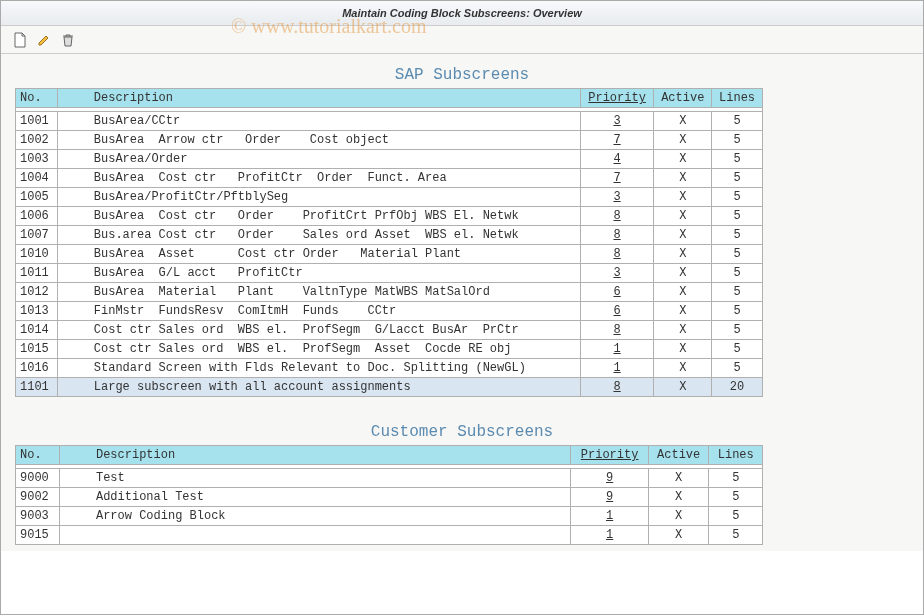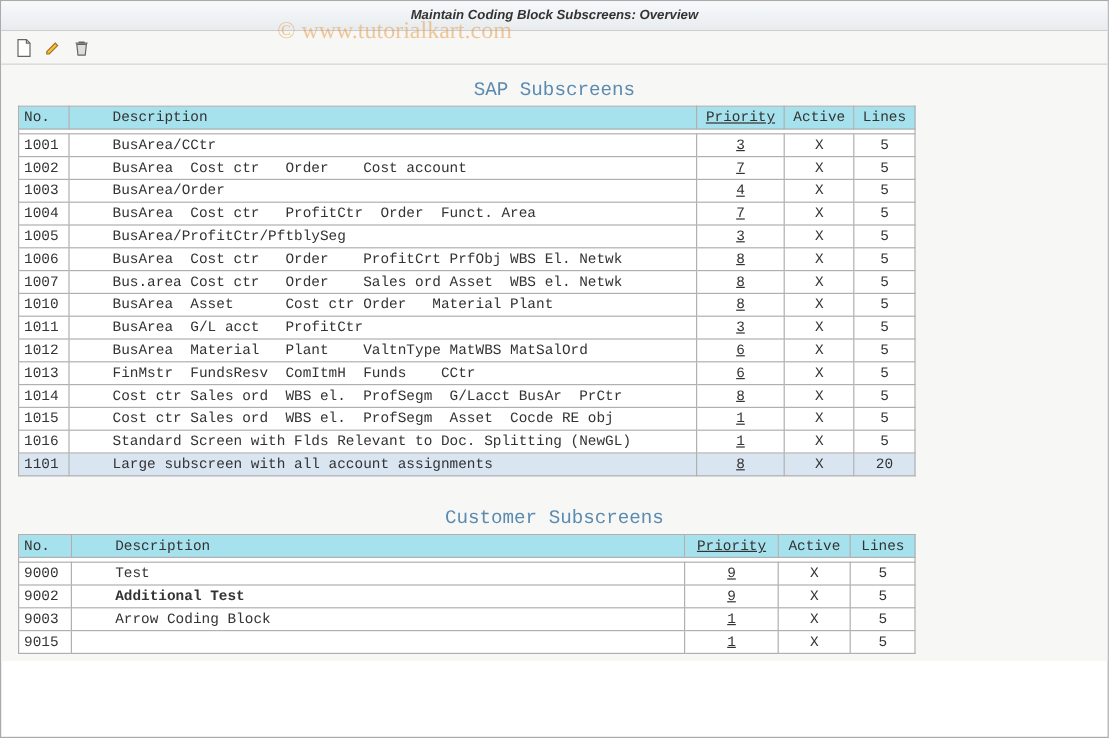--- a/index.html
+++ b/index.html
@@ -138,21 +138,21 @@
     <tbody id="sap-body">
         <tr>
           <td class="num">1001</td>
           <td class="desc" style="white-space: pre;">BusArea/CCtr</td>
           <td class="prio">3</td>
           <td class="active">X</td>
           <td class="lines">5</td>
         </tr>
         <tr>
           <td class="num">1002</td>
-          <td class="desc" style="white-space: pre;">BusArea  Cost ctr   Order    Cost account</td>
+          <td class="desc" style="white-space: pre;">BusArea  Arrow ctr   Order    Cost object</td>
           <td class="prio">7</td>
           <td class="active">X</td>
           <td class="lines">5</td>
         </tr>
         <tr>
           <td class="num">1003</td>
           <td class="desc" style="white-space: pre;">BusArea/Order</td>
           <td class="prio">4</td>
           <td class="active">X</td>
           <td class="lines">5</td>
@@ -266,21 +266,21 @@
     <tbody id="cust-body">
         <tr>
           <td class="num">9000</td>
           <td class="desc" style="white-space: pre;">Test</td>
           <td class="prio">9</td>
           <td class="active">X</td>
           <td class="lines">5</td>
         </tr>
         <tr>
           <td class="num">9002</td>
-          <td class="desc" style="white-space: pre; font-weight: bold;">Additional Test</td>
+          <td class="desc" style="white-space: pre;">Additional Test</td>
           <td class="prio">9</td>
           <td class="active">X</td>
           <td class="lines">5</td>
         </tr>
         <tr>
           <td class="num">9003</td>
           <td class="desc" style="white-space: pre;">Arrow Coding Block</td>
           <td class="prio">1</td>
           <td class="active">X</td>
           <td class="lines">5</td>

